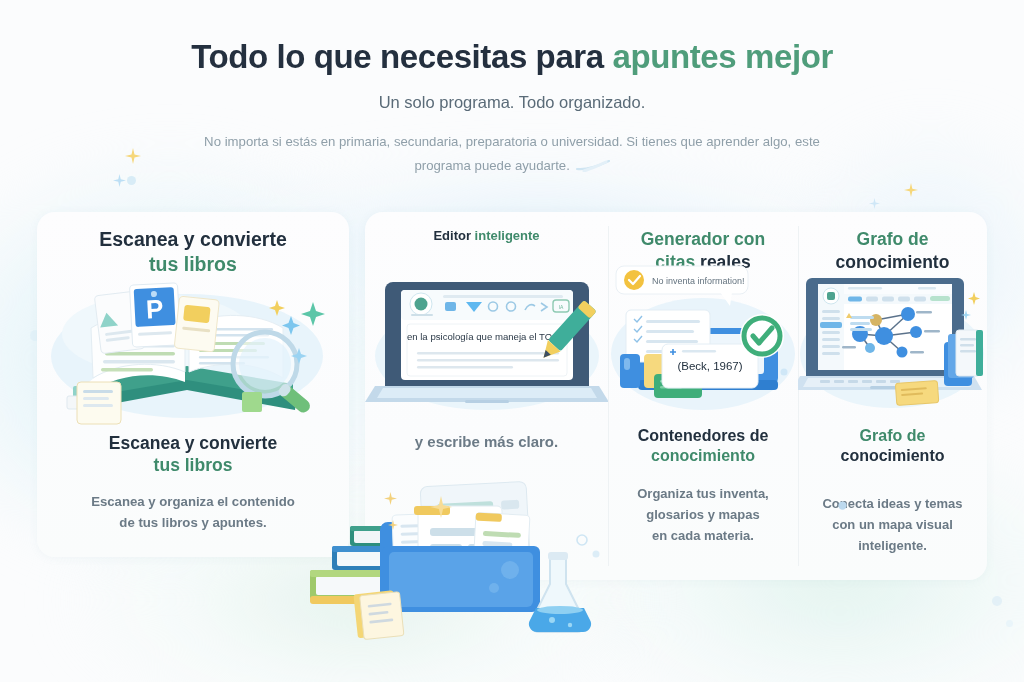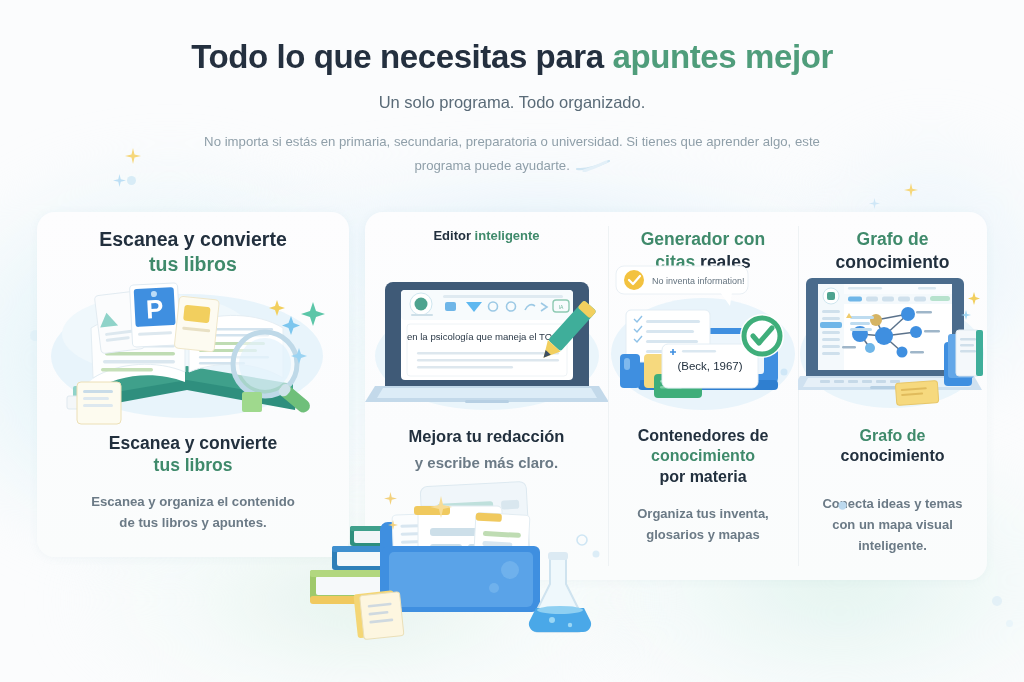--- a/index.html
+++ b/index.html
@@ -309,21 +309,20 @@
 
             <g transform="rotate(42 200 78)">
               <rect x="186" y="34" width="17" height="54" rx="3" fill="#3fae9a"></rect>
               <rect x="186" y="34" width="17" height="10" rx="3" fill="#f2cf5e"></rect>
               <path d="M186 88 l8.5 16 l8.5 -16 z" fill="#f2cf5e"></path>
               <path d="M191 97 l3.5 7 l3.5 -7 z" fill="#3d4f63"></path>
             </g>
           </svg>
         </div>
         <div class="card-body">
-          <div class="body-title">Mejora tu redacción</div>
           <div class="body-desc" style="font-size:15px;margin-top:4px">y escribe más claro.</div>
         </div>
       </div>
 
       <div class="panel p3">
         <div class="panel-sep" style="left:0"></div>
         <div class="card-head">
           <div><span class="g">Generador con</span></div>
           <div><span class="g">citas</span> <span class="d">reales</span></div>
         </div>
@@ -373,25 +372,25 @@
             <circle cx="154" cy="74" r="22" fill="#ffffff"></circle>
             <circle cx="154" cy="74" r="18" fill="none" stroke="#3fae7a" stroke-width="5"></circle>
             <path d="M145 74 l6 7 l13 -15" stroke="#3fae7a" stroke-width="5" fill="none" stroke-linecap="round" stroke-linejoin="round"></path>
             <circle cx="176" cy="110" r="3.5" fill="#cfe7f7"></circle>
           </svg>
         </div>
         <div class="card-body">
           <div class="body-title">
             <div><span class="d">Contenedores de</span></div>
             <div><span class="g">conocimiento</span></div>
-            <div><span class="d">por materia</span></div>
           </div>
           <div class="body-desc">
             <div>Organiza tus inventa,</div>
             <div>glosarios y mapas</div>
+            <div>en cada materia.</div>
           </div>
         </div>
       </div>
 
       <div class="panel p4">
         <div class="panel-sep" style="left:0"></div>
         <div class="card-head">
           <div><span class="g">Grafo de</span></div>
           <div><span class="d">conocimiento</span></div>
         </div>

